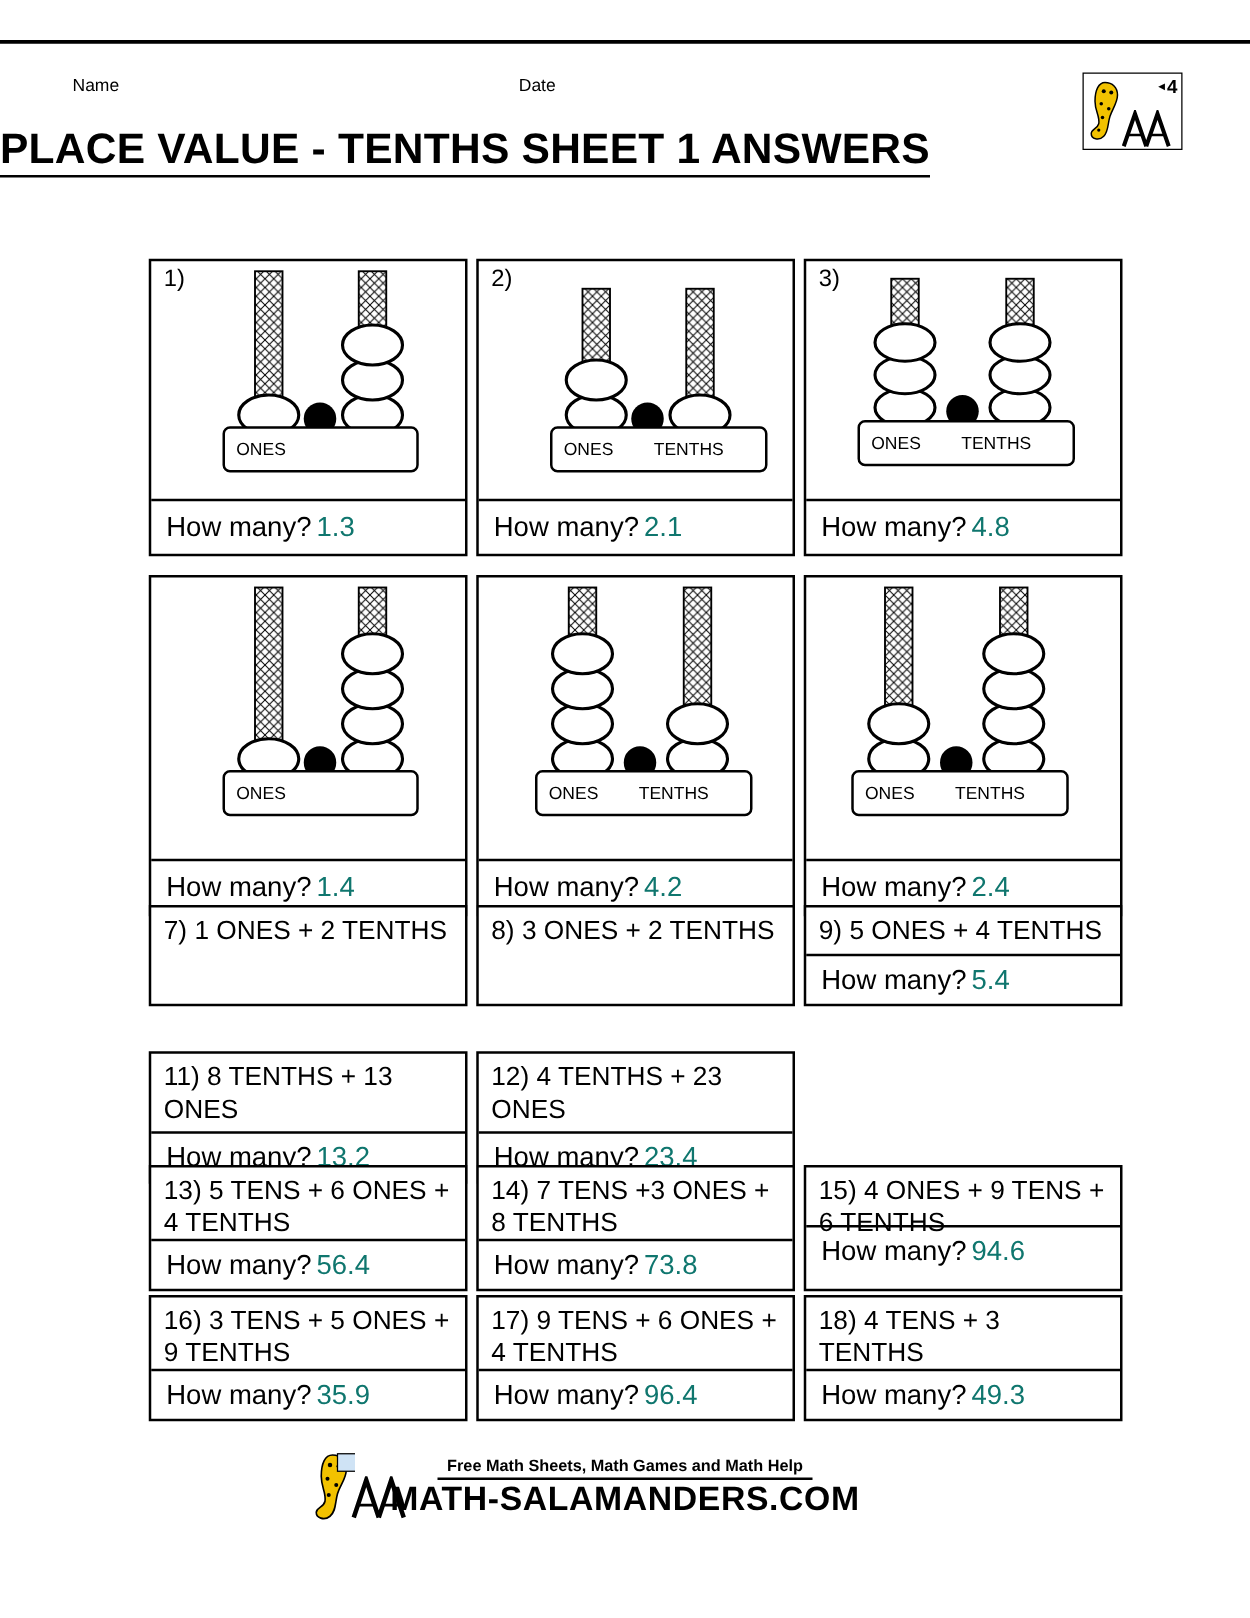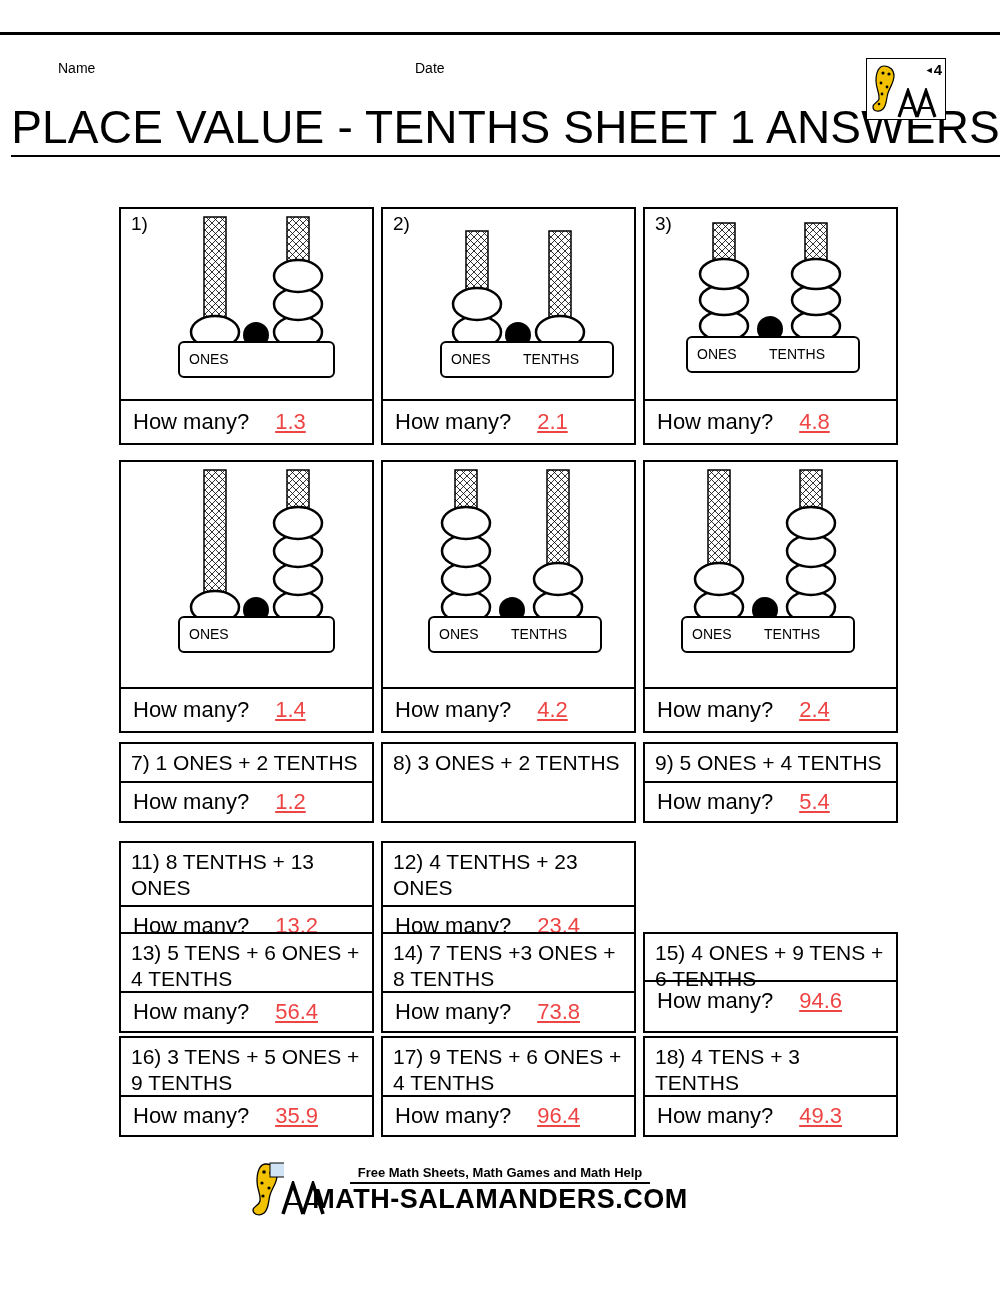--- a/index.html
+++ b/index.html
@@ -12,21 +12,21 @@
     position:relative;
     overflow:hidden;
   }
   .top-rule { position:absolute; left:0; top:32px; width:1000px; height:3px; background:#000; }
 
   .name-label { position:absolute; left:58px; top:60px; font-size:14px; }
   .date-label { position:absolute; left:415px; top:60px; font-size:14px; }
 
   .title {
     position:absolute; left:0; top:100px; width:1000px;
-    text-align:right; font-size:46px; letter-spacing:0.2px;
+    text-align:left; font-size:34px; letter-spacing:0.2px;font-weight:bold;
   }
   .title span { border-bottom:2px solid #000; padding-bottom:2px; }
 
   .badge {
     position:absolute; left:866px; top:58px; width:80px; height:62px;
     border:1px solid #000; background:#fff;
   }
   .badge .sal { position:absolute; left:3px; top:4px; width:30px; height:52px; }
   .badge .num {
     position:absolute; right:3px; top:2px; font-size:15px; font-weight:bold;
@@ -42,21 +42,21 @@
   .cell { border:2px solid #000; background:#fff; position:relative; }
   .cell + .cell { margin-left:7px; }
 
   .abacus-cell { width:255px; }
   .abacus-box { height:190px; position:relative; }
   .qline {
     border-top:2px solid #000; height:44px; display:flex; align-items:center;
     padding-left:12px; font-size:22px; white-space:nowrap;
   }
   .qnum { position:absolute; left:10px; top:4px; font-size:19px; }
-  .ans { color:#ef4444; text-decoration:underline; margin-left:26px; }
+  .ans { color:#0f766e; margin-left:4px; }
 
   
   .trow { position:absolute; display:flex; }
   .tcell { border:2px solid #000; background:#fff; width:255px; }
   .tcell + .tcell { margin-left:7px; }
   .tprompt {
     font-size:21px; padding:6px 10px 5px 10px; line-height:1.22;
   }
   .tans {
     border-top:2px solid #000; font-size:22px; padding:6px 10px 6px 12px;
@@ -241,24 +241,23 @@
         <text x="119" y="177" font-family="Liberation Sans, sans-serif" font-size="14">TENTHS</text>
       </svg>
     </div>
     <div class="qline">
       <span>How many?</span>
       <span class="ans">2.4</span>
     </div>
   </div>
 </div>
 
-<div class="trow" style="left:119px; top:742px;border-radius:15px;">
+<div class="trow" style="left:119px; top:724px;border-radius:15px;">
   <div class="tcell">
     <div class="tprompt">7) 1 ONES + 2 TENTHS</div>
-    <div class="tans"><span>How many?</span><span class="ans">1.2</span></div>
   </div>
   <div class="tcell">
     <div class="tprompt">8) 3 ONES + 2 TENTHS</div>
   </div>
   <div class="tcell">
     <div class="tprompt">9) 5 ONES + 4 TENTHS</div>
     <div class="tans"><span>How many?</span><span class="ans">5.4</span></div>
   </div>
 </div>
 

